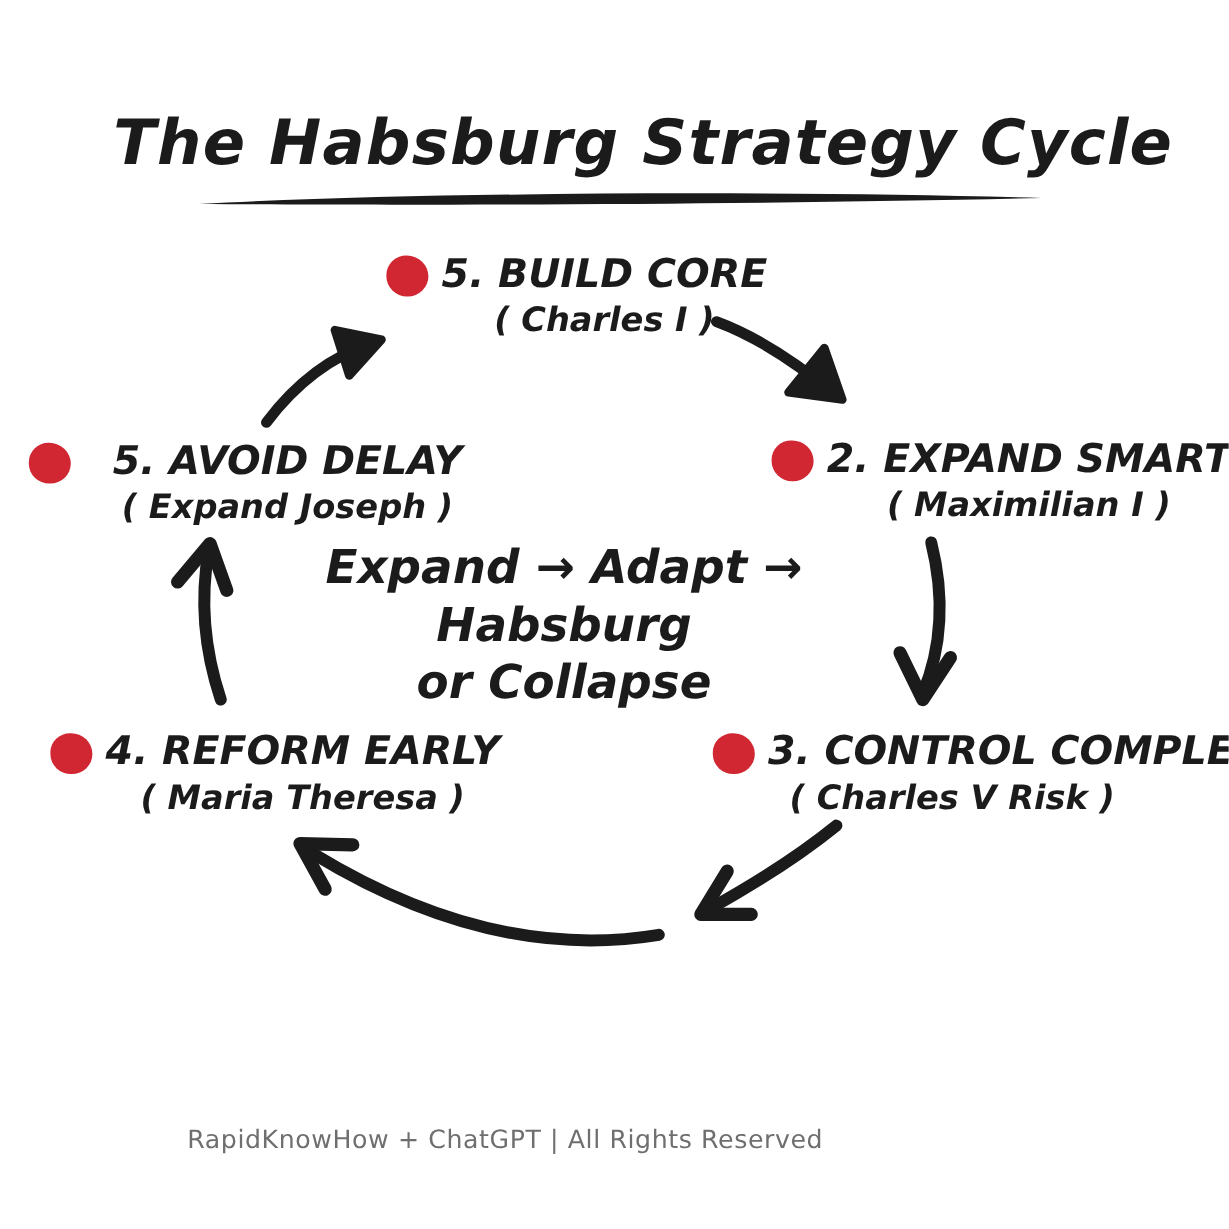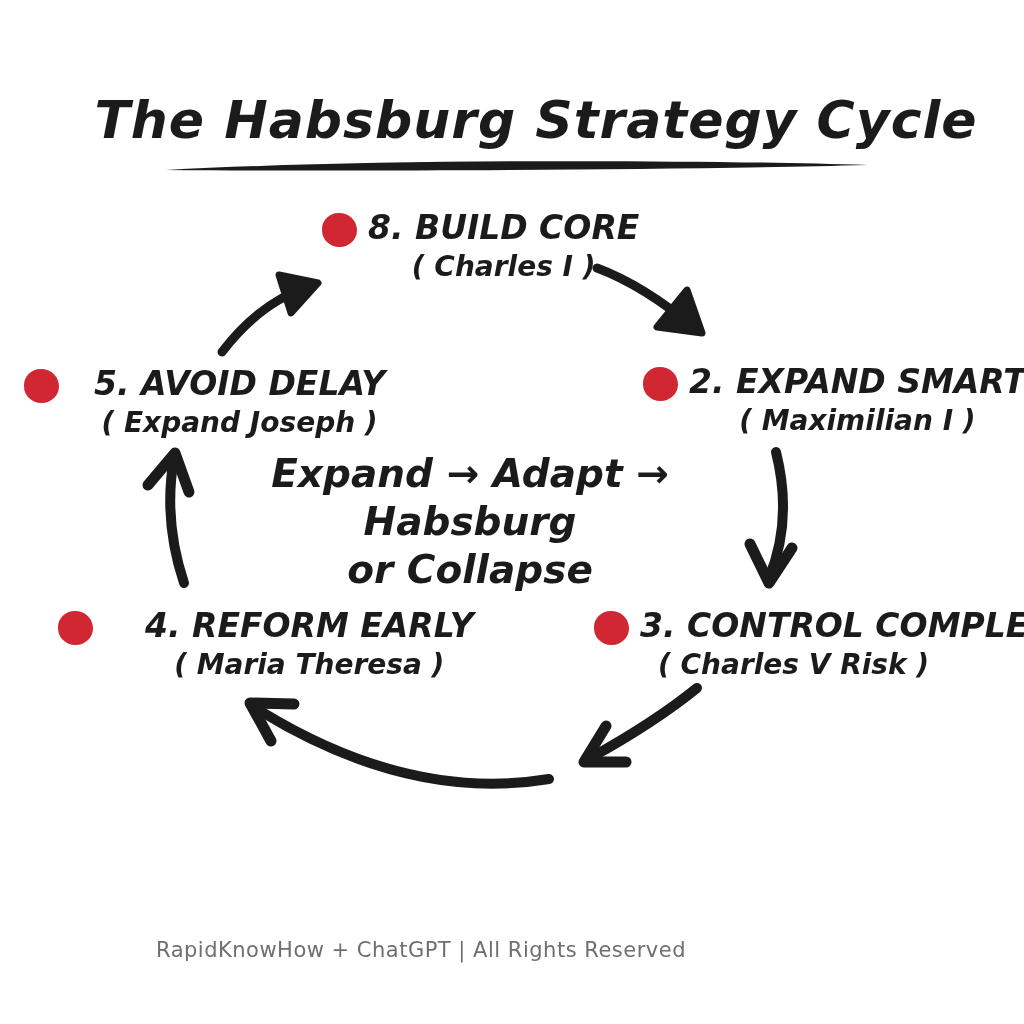--- a/index.html
+++ b/index.html
@@ -33,21 +33,21 @@
     font-size:33px;font-weight:bold;font-style:italic;line-height:40px;white-space:nowrap;
   }
   .node-sub{
     font-size:28px;font-weight:bold;font-style:italic;line-height:37px;
     text-align:center;white-space:nowrap;
   }
   .node-sub.sub-left{text-align:left;padding-left:18px;}
   #node1{left:322px;top:208px;}
   #node2{left:643px;top:362px;}
   #node3{left:594px;top:606px;}
-  #node4{left:58px;top:606px;gap:41px;}
+  #node4{left:42px;top:606px;}
   #node5{left:24px;top:364px;gap:24px;}
   .center-text{
     position:absolute;left:270px;top:450px;width:400px;text-align:center;
     font-size:39px;font-weight:bold;font-style:italic;line-height:48px;
     white-space:nowrap;
   }
   .footer{
     position:absolute;left:0;top:938px;width:842px;text-align:center;
     font-size:21px;color:var(--footer);letter-spacing:0.5px;
   }
@@ -90,21 +90,21 @@
       <path class="shaft" d="M222,352 Q260,302 310,286"></path>
       <path class="head-filled" d="M291,313 L318,283 L279,275 Z"></path>
     </g>
   </svg>
 
   <div class="page-title">The Habsburg Strategy Cycle</div>
 
   <div class="node" id="node1">
     <span class="dot"></span>
     <span class="node-text">
-      <span class="node-label">8. BUILD CORE</span>
+      <span class="node-label">5. BUILD CORE</span>
       <span class="node-sub">( Charles I )</span>
     </span>
   </div>
 
   <div class="node" id="node2">
     <span class="dot"></span>
     <span class="node-text">
       <span class="node-label">2. EXPAND SMART</span>
       <span class="node-sub">( Maximilian I )</span>
     </span>

